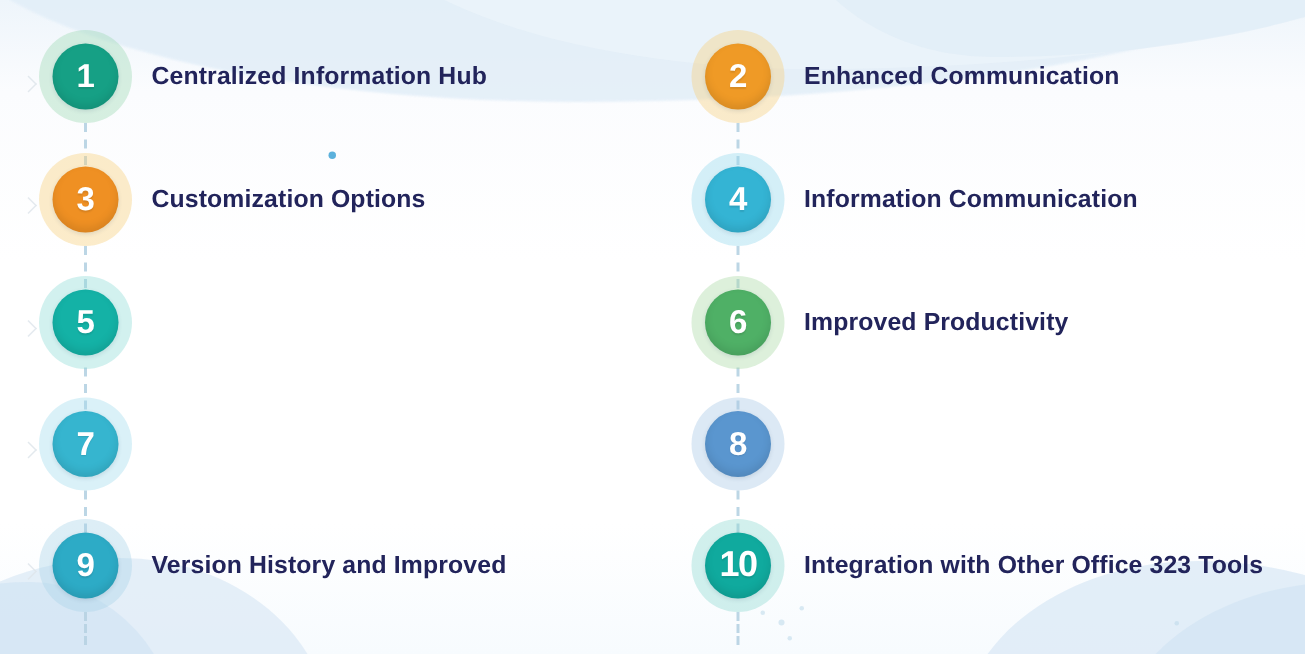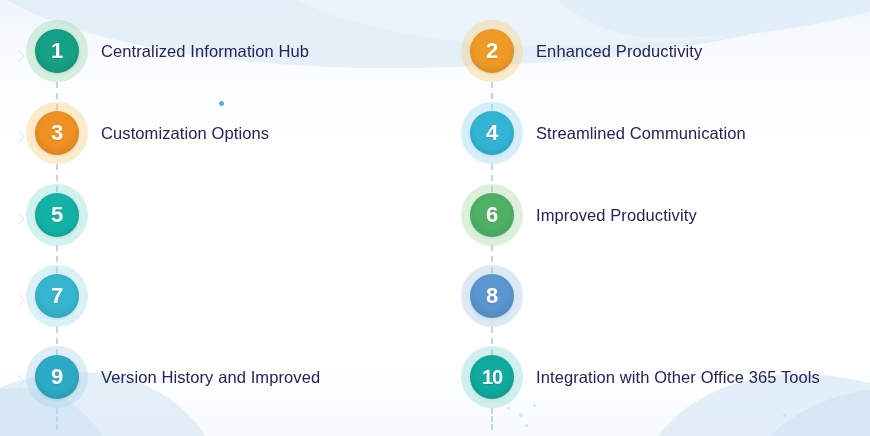--- a/index.html
+++ b/index.html
@@ -152,28 +152,28 @@
   }
   .badge .num {
     color: #ffffff;
     font-family: "Liberation Sans", sans-serif;
     font-size: 22px;
     font-weight: bold;
     line-height: 1;
     letter-spacing: -0.2px;
     text-shadow: 0 1px 1px rgba(0,0,0,.10);
   }
-  .badge.wide .num { font-size: 20px; letter-spacing: -1px; }
+  .badge.wide .num { font-size: 24px; letter-spacing: -1px; }
 
   .step-label {
     margin-left: 18px;
     color: #22245b;
     font-family: "Liberation Sans", sans-serif;
     font-size: 16.5px;
-    font-weight: normal;
+    font-weight: bold;
     letter-spacing: .1px;
     white-space: nowrap;
   }
 </style>
 </head>
 <body>
 
 <div id="infographic">
 
   <div class="bg-layer wave-top"></div>
@@ -264,31 +264,31 @@
       <div class="connector" style="top:327px; height:28px;"></div>
       <div class="connector" style="top:408px; height:22px;"></div>
 
       <div class="step" style="top:20px;">
         <div class="badge">
           <div class="halo" style="background:#f8d07c;"></div>
           <div class="core" style="background:#ef9a26;">
             <span class="num">2</span>
           </div>
         </div>
-        <div class="step-label">Enhanced Productivity</div>
+        <div class="step-label">Enhanced Communication</div>
       </div>
 
       <div class="step" style="top:102px;">
         <div class="badge">
           <div class="halo" style="background:#96d9ed;"></div>
           <div class="core" style="background:#34b4d4;">
             <span class="num">4</span>
           </div>
         </div>
-        <div class="step-label">Streamlined Communication</div>
+        <div class="step-label">Information Communication</div>
       </div>
 
       <div class="step" style="top:184px;">
         <div class="badge">
           <div class="halo" style="background:#a9d9a5;"></div>
           <div class="core" style="background:#4fb066;">
             <span class="num">6</span>
           </div>
         </div>
         <div class="step-label">Improved Productivity</div>
@@ -303,18 +303,18 @@
         </div>
       </div>
 
       <div class="step" style="top:346px;">
         <div class="badge wide">
           <div class="halo" style="background:#8fd9d2;"></div>
           <div class="core" style="background:#10aa9e;">
             <span class="num">10</span>
           </div>
         </div>
-        <div class="step-label">Integration with Other Office 365 Tools</div>
+        <div class="step-label">Integration with Other Office 323 Tools</div>
       </div>
     </div>
 
   </div>
 </div>
 
 </body></html>

